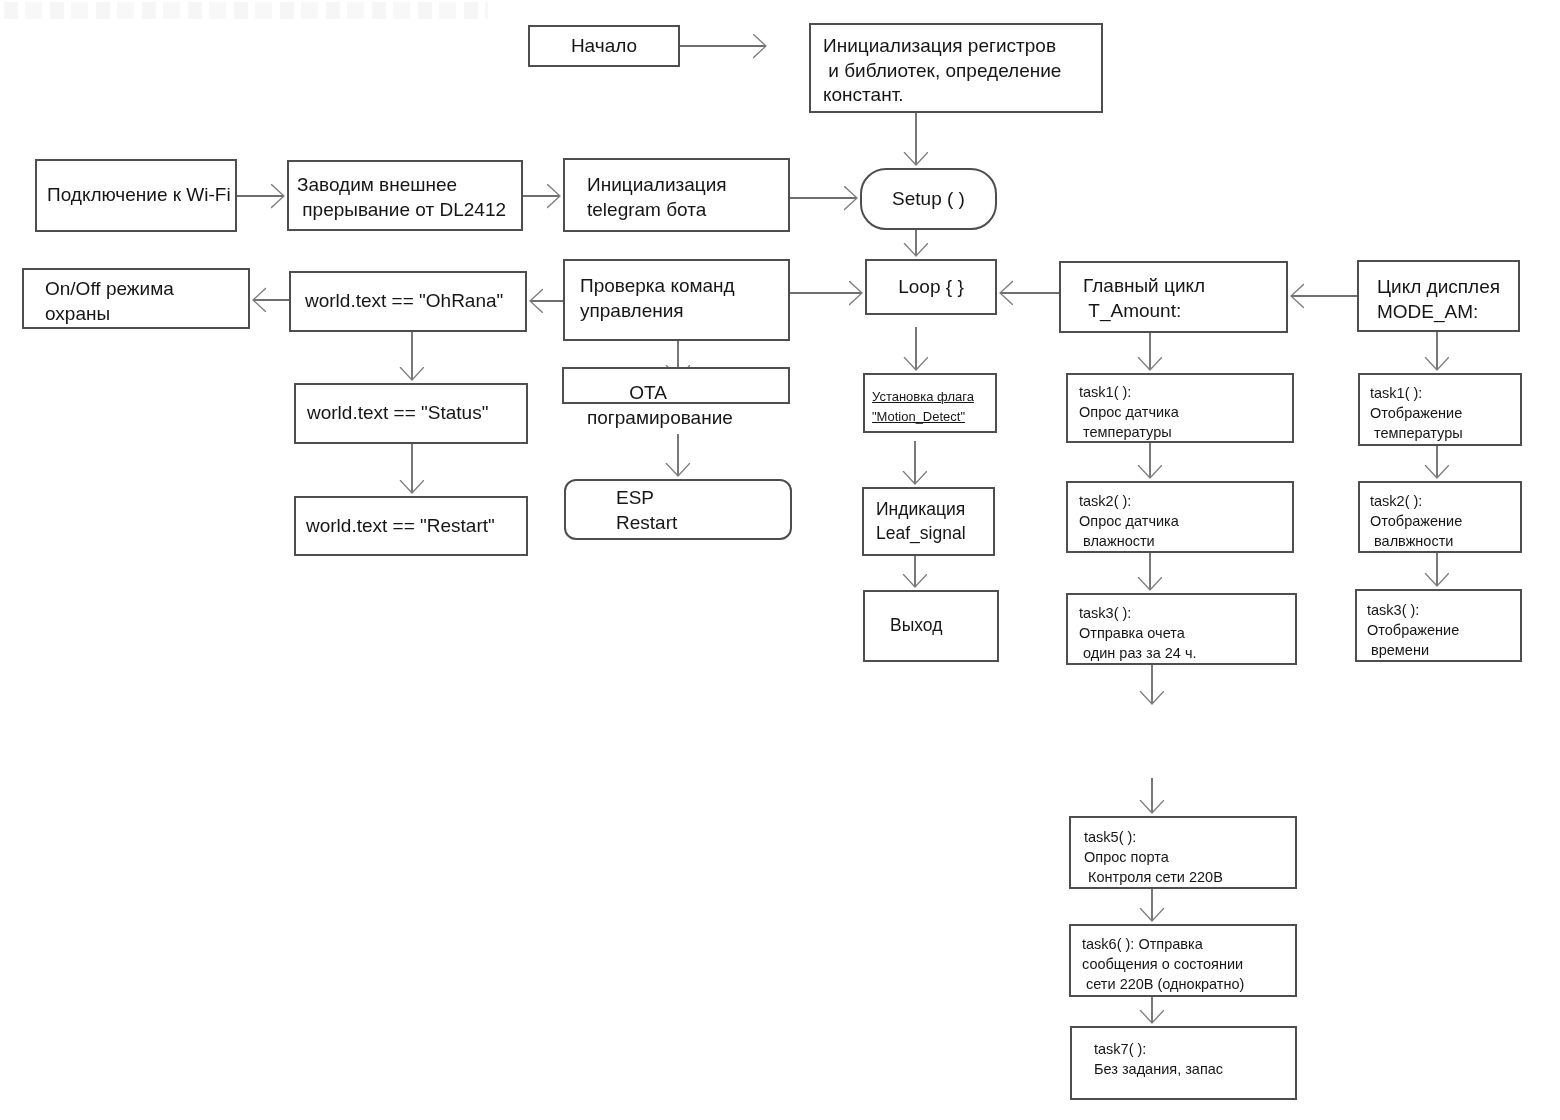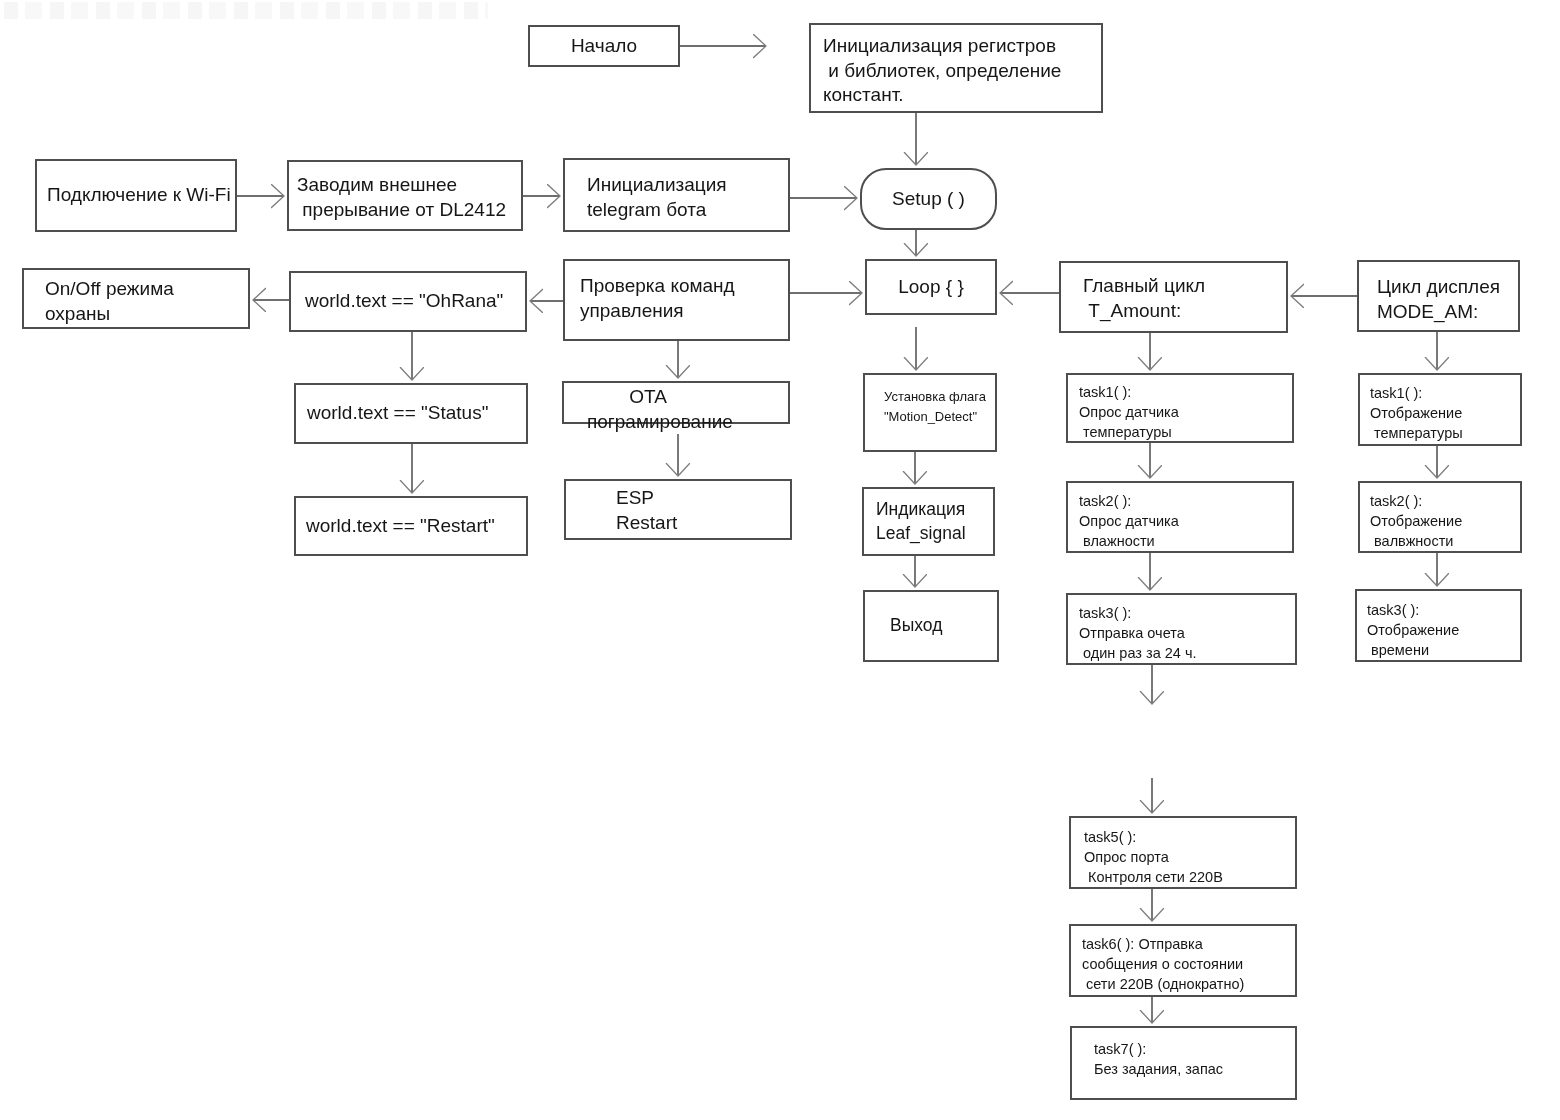--- a/index.html
+++ b/index.html
@@ -38,23 +38,23 @@
   #n-telegram  {left:563px;top:158px;width:227px;height:74px;padding-left:22px;padding-top:13px;}
   #n-setup     {left:860px;top:168px;width:137px;height:62px;border-radius:26px;}
   #n-onoff     {left:22px;top:268px;width:228px;height:61px;padding-left:21px;padding-top:7px;}
   #n-ohrana    {left:289px;top:271px;width:238px;height:61px;padding-left:14px;}
   #n-proverka  {left:563px;top:259px;width:227px;height:82px;padding-left:15px;padding-top:13px;}
   #n-loop      {left:865px;top:259px;width:132px;height:56px;}
   #n-glavny    {left:1059px;top:261px;width:229px;height:72px;padding-left:22px;padding-top:11px;}
   #n-cikl      {left:1357px;top:260px;width:163px;height:72px;padding-left:18px;padding-top:13px;}
   #n-status    {left:294px;top:383px;width:234px;height:61px;padding-left:11px;}
   #n-restart   {left:294px;top:496px;width:234px;height:60px;padding-left:10px;}
-  #n-ota       {left:562px;top:381px;width:228px;height:43px;padding-left:23px;padding-top:2px;}
-  #n-esp       {left:564px;top:479px;width:228px;height:61px;padding-left:50px;padding-top:5px;}
-  #n-ustanovka {left:863px;top:373px;width:134px;height:79px;padding-left:19px;padding-top:12px;}
+  #n-ota       {left:562px;top:367px;width:228px;height:37px;padding-left:23px;padding-top:12px;}
+  #n-esp       {left:564px;top:479px;width:228px;height:61px;padding-left:50px;padding-top:5px;border-radius:12px;}
+  #n-ustanovka {left:863px;top:373px;width:134px;height:60px;padding-left:7px;padding-top:12px;text-decoration:underline;}
   #n-indikacia {left:862px;top:487px;width:133px;height:69px;padding-left:12px;padding-top:9px;}
   #n-vyhod     {left:863px;top:590px;width:136px;height:72px;padding-left:25px;}
   #n-t1 {left:1066px;top:373px;width:228px;height:70px;padding-left:11px;padding-top:7px;}
   #n-t2 {left:1066px;top:481px;width:228px;height:72px;padding-left:11px;padding-top:8px;}
   #n-t3 {left:1066px;top:593px;width:231px;height:72px;padding-left:11px;padding-top:8px;}
   #n-t4 {left:1070px;top:707px;width:227px;height:71px;padding-left:13px;padding-top:8px;}
   #n-t5 {left:1069px;top:816px;width:228px;height:73px;padding-left:13px;padding-top:9px;}
   #n-t6 {left:1069px;top:924px;width:228px;height:73px;padding-left:11px;padding-top:8px;}
   #n-t7 {left:1070px;top:1026px;width:227px;height:74px;padding-left:22px;padding-top:11px;}
   #n-d1 {left:1358px;top:373px;width:164px;height:73px;padding-left:10px;padding-top:8px;}

